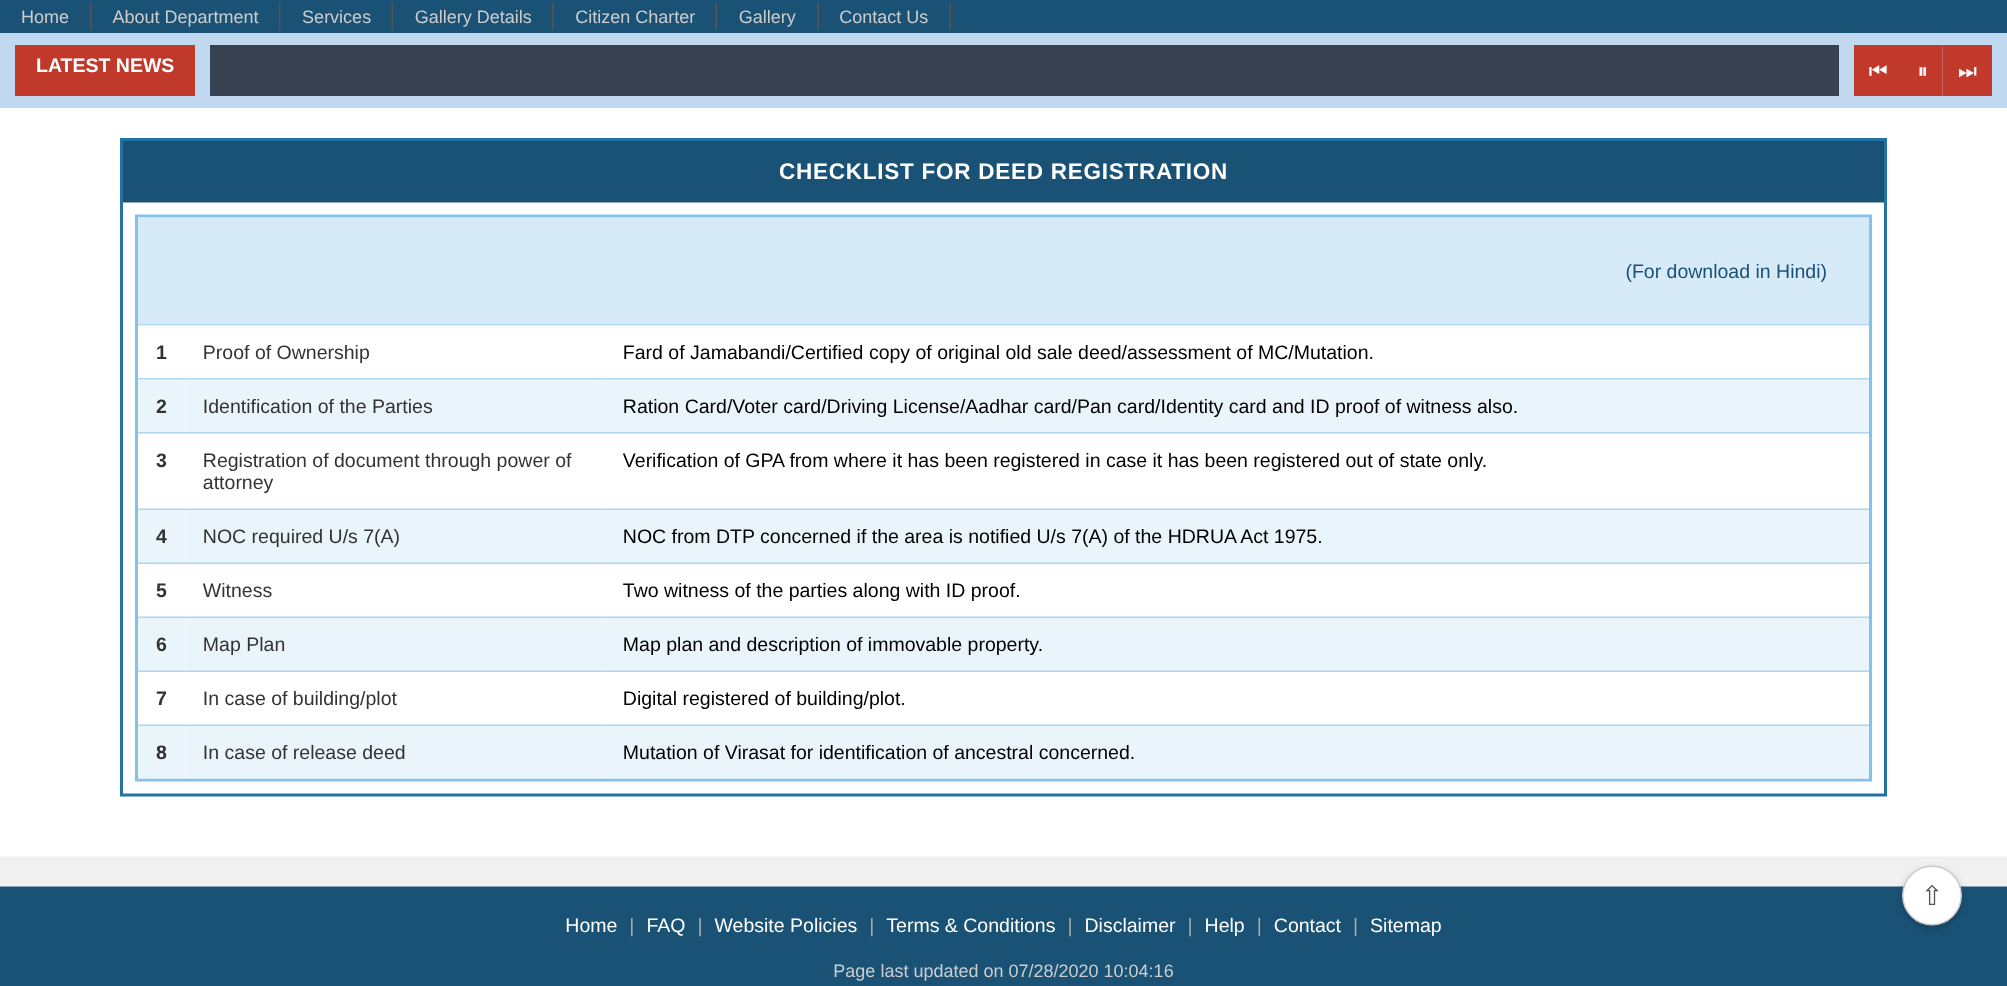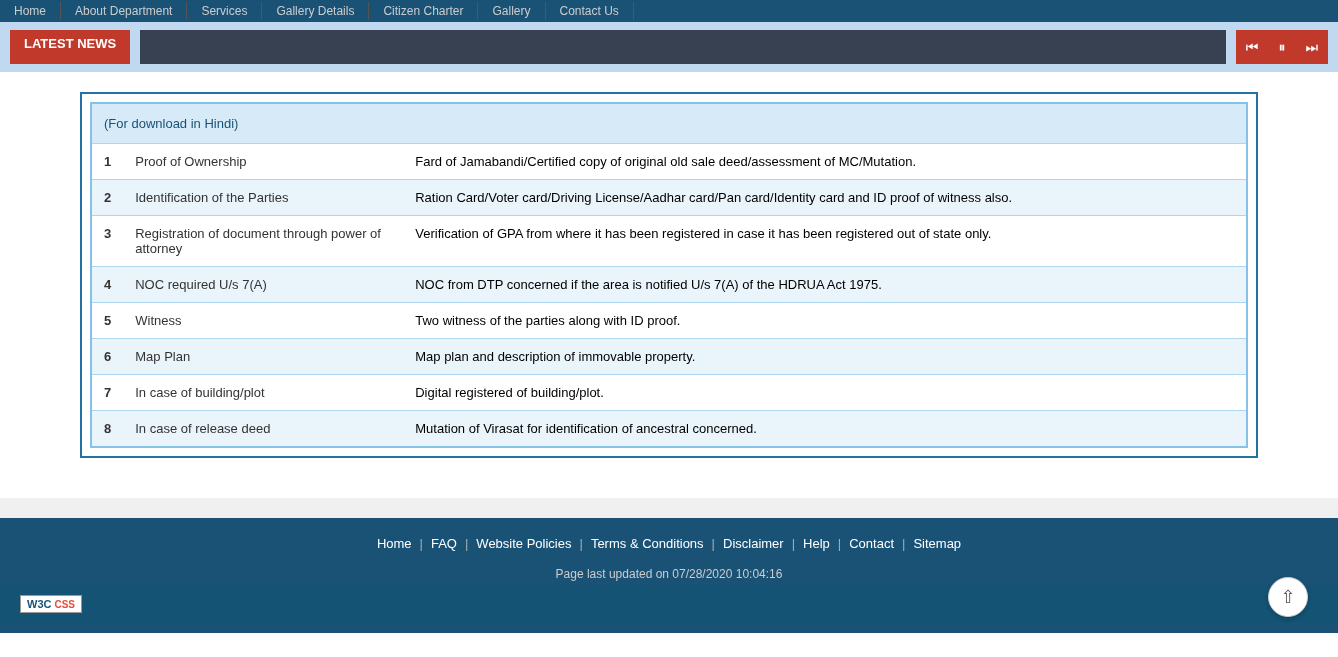--- a/index.html
+++ b/index.html
@@ -75,22 +75,22 @@
       padding: 12px;
       letter-spacing: 0.5px;
     }
     .checklist-body {
       border: 2px solid #85c1e9;
       margin: 8px;
       background: #fff;
     }
     .hindi-link-row {
       background: #d6eaf8;
-      text-align: left;
-      padding: 12px;
+      text-align: right;
+      padding: 28px;
       color: #1a5276;
       font-size: 13px;
       border-bottom: 1px solid #aed6f1;
     }
     .hindi-link-row a {
       color: #1a5276;
       text-decoration: none;
     }
     table.checklist-table {
       width: 100%;
@@ -234,20 +234,21 @@
   <div class="news-ticker"></div>
   <div class="news-controls">
     <button class="news-btn">⏮</button>
     <button class="news-btn">⏸</button>
     <button class="news-btn">⏭</button>
   </div>
 </div>
 
 <div class="main-content">
   <div class="checklist-wrapper">
+    <div class="checklist-header">CHECKLIST FOR DEED REGISTRATION</div>
     <div class="checklist-body">
       <div class="hindi-link-row">
         <a>(For download in Hindi)</a>
       </div>
       <table class="checklist-table">
         <tbody id="checklist-tbody">
             <tr>
               <td>1</td>
               <td>Proof of Ownership</td>
               <td>Fard of Jamabandi/Certified copy of original old sale deed/assessment of MC/Mutation.</td>

